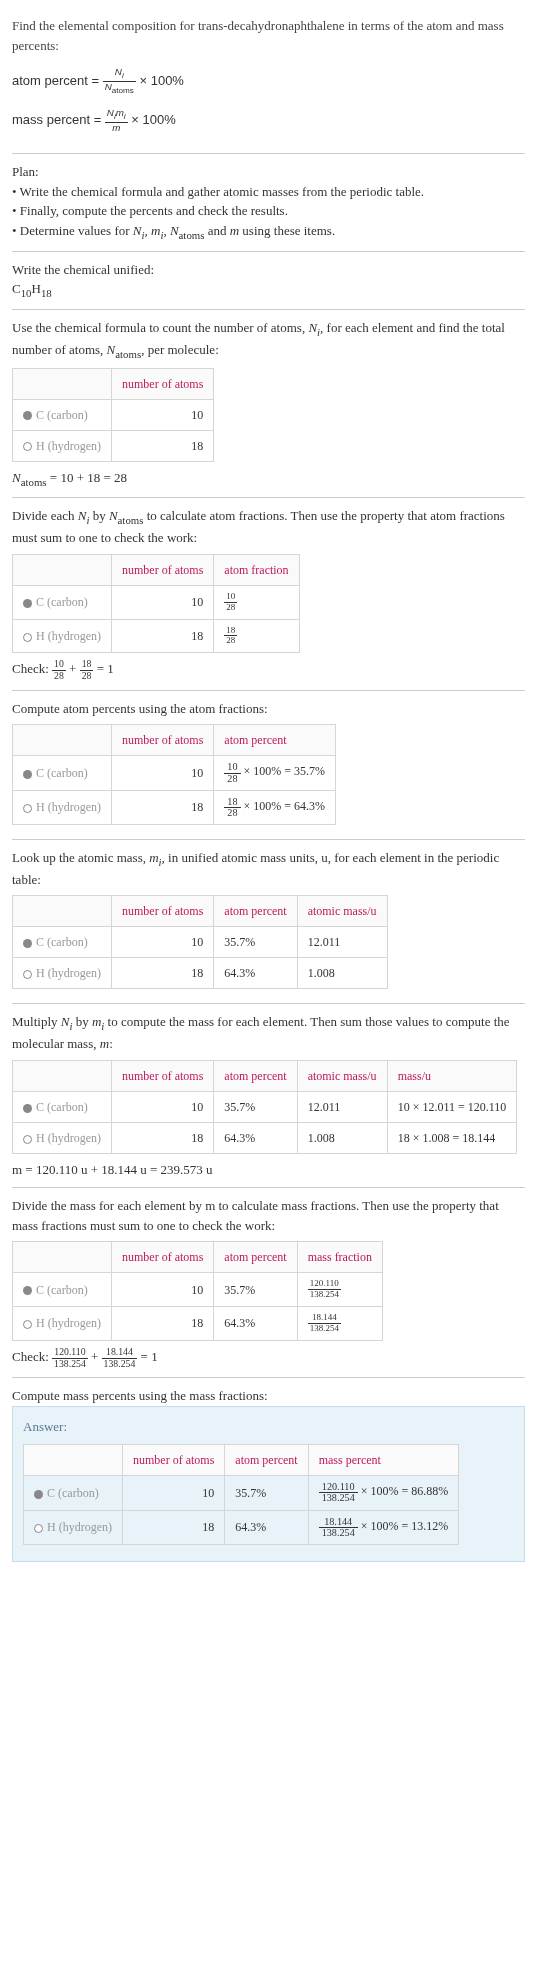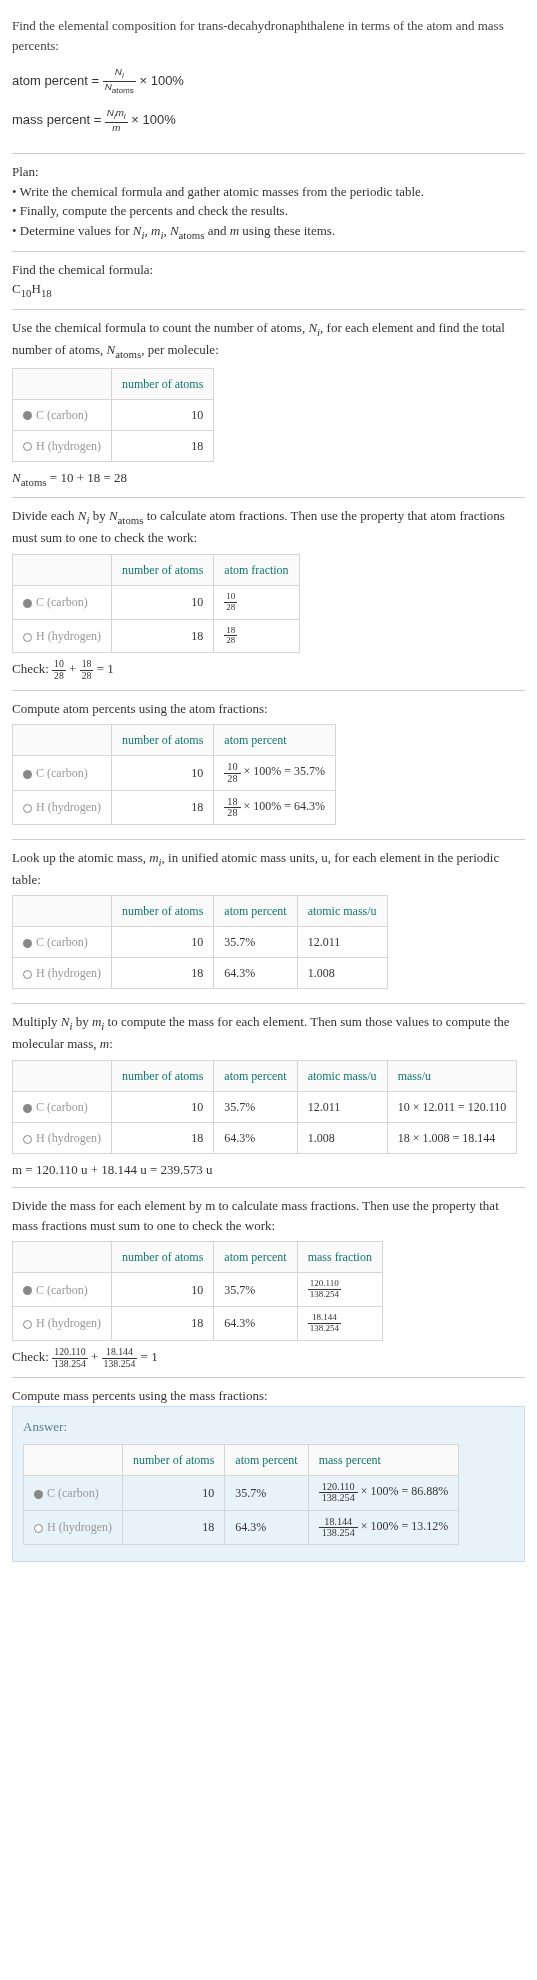--- a/index.html
+++ b/index.html
@@ -10,21 +10,21 @@
 .intro{color:#444}
 .formula{font-family:Liberation Sans, sans-serif;margin:12px 0}
 .frac{display:inline-block;vertical-align:middle;text-align:center;font-size:0.85em;line-height:1}
 .frac .num{display:block;border-bottom:1px solid #333;padding:0 3px}
 .frac .den{display:block;padding:0 3px}
 .fracs{display:inline-block;vertical-align:middle;text-align:center;font-size:0.75em;line-height:1.1}
 .fracs .num{display:block;border-bottom:1px solid #333;padding:0 2px}
 .fracs .den{display:block;padding:0 2px}
 table{border-collapse:collapse;margin:6px 0;font-size:12px}
 th,td{border:1px solid #d5d5d5;padding:6px 10px;text-align:left;vertical-align:middle}
-th{font-weight:normal;color:#0f766e;background:#fafafa}
+th{font-weight:normal;color:#be185d;background:#fafafa}
 td.num{text-align:right}
 .bullet{display:inline-block;width:9px;height:9px;border-radius:50%;margin-right:4px;vertical-align:middle}
 .bullet.filled{background:#888}
 .bullet.hollow{border:1px solid #888;background:#fff}
 .element-label{color:#999}
 .plan-list{list-style:none;padding:0}
 .plan-list li::before{content:"• ";}
 .check{margin-top:4px}
 .answer-box{background:#e8f2f9;border:1px solid #c5dceb;padding:10px;margin-top:0}
 .answer-title{color:#5a7a95;margin-bottom:8px}
@@ -54,21 +54,21 @@
 <div class="section">
   <div>Plan:</div>
   <ul class="plan-list">
     <li>Write the chemical formula and gather atomic masses from the periodic table.</li>
     <li>Finally, compute the percents and check the results.</li>
     <li>Determine values for <i>N<sub>i</sub></i>, <i>m<sub>i</sub></i>, <i>N</i><sub>atoms</sub> and <i>m</i> using these items.</li>
   </ul>
 </div>
 
 <div class="section">
-  <div>Find the chemical formula:</div>
+  <div>Write the chemical unified:</div>
   <div class="chem">
     <span>C</span><sub>10</sub><span>H</span><sub>18</sub>
   </div>
 </div>
 
 <div class="section">
   <div>
     <span>Use the chemical formula to count the number of atoms, </span><i>N<sub>i</sub></i><span>, for each element and find the total number of atoms, </span><i>N</i><sub>atoms</sub><span>, per molecule:</span>
   </div>
   <table>

